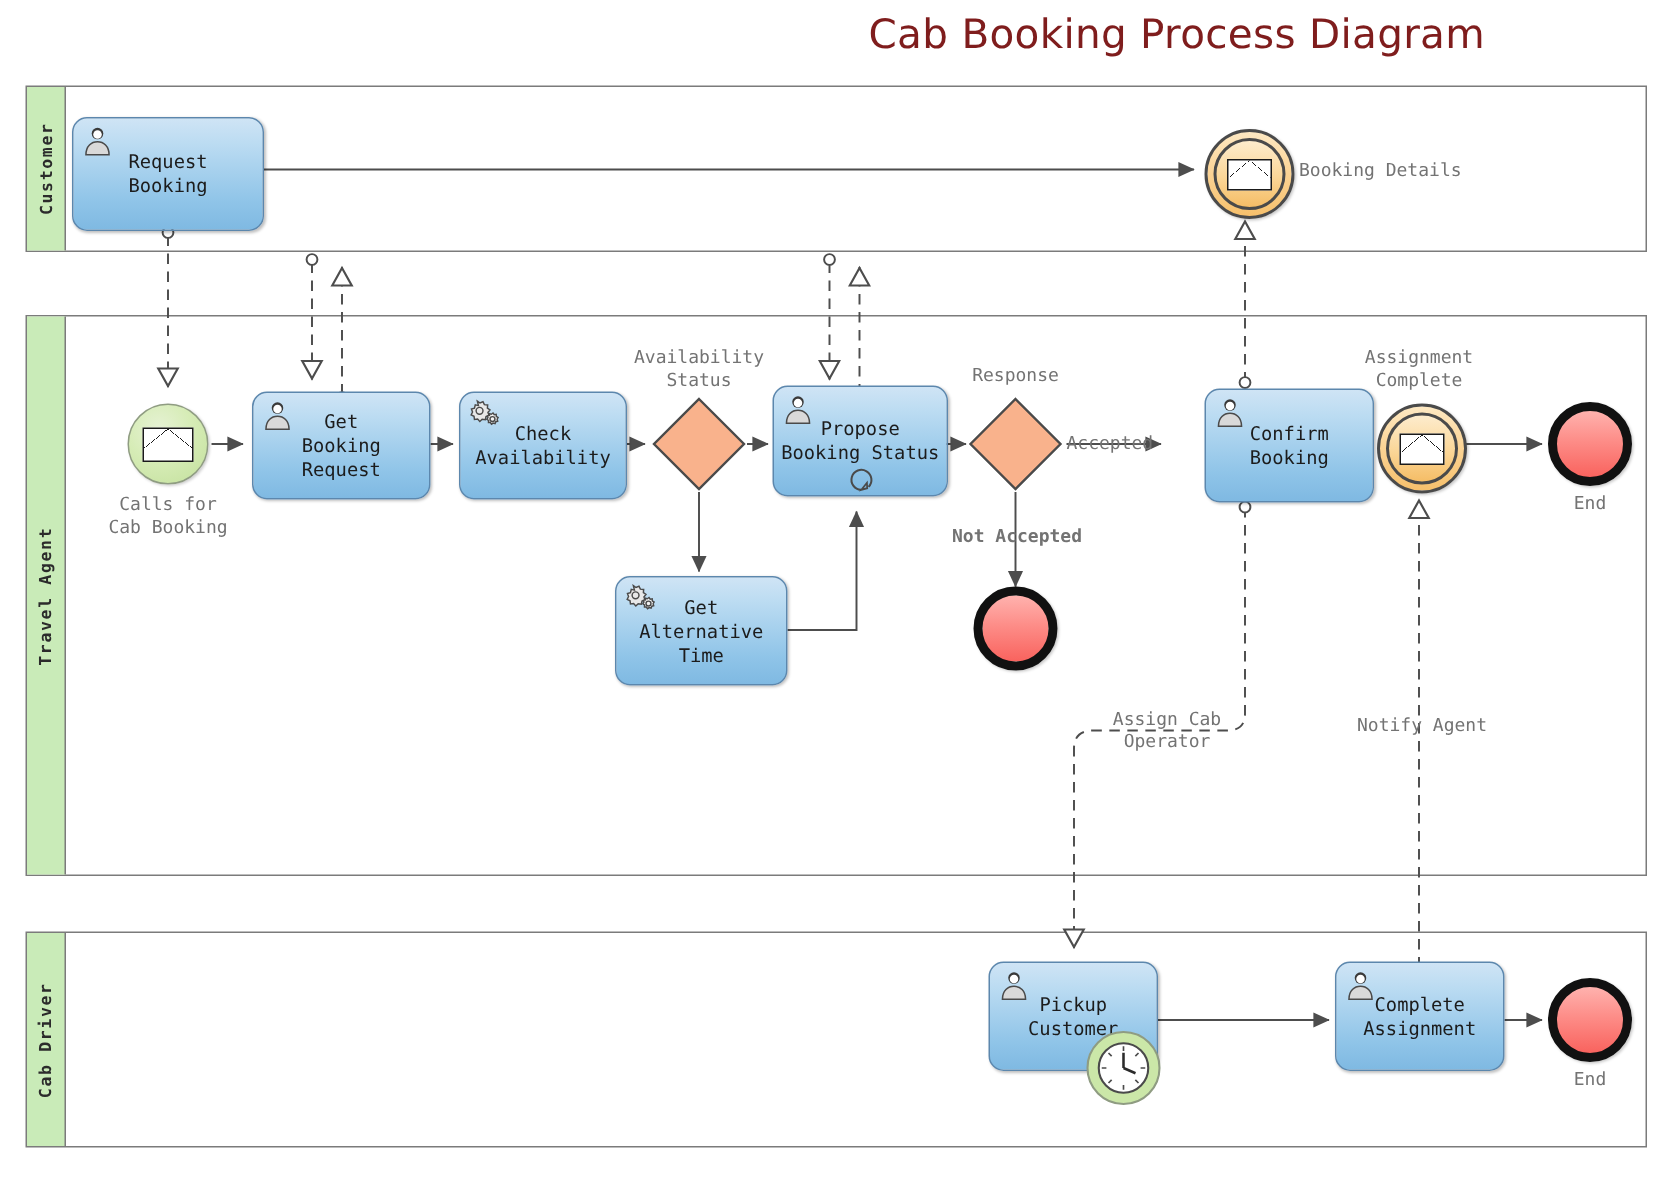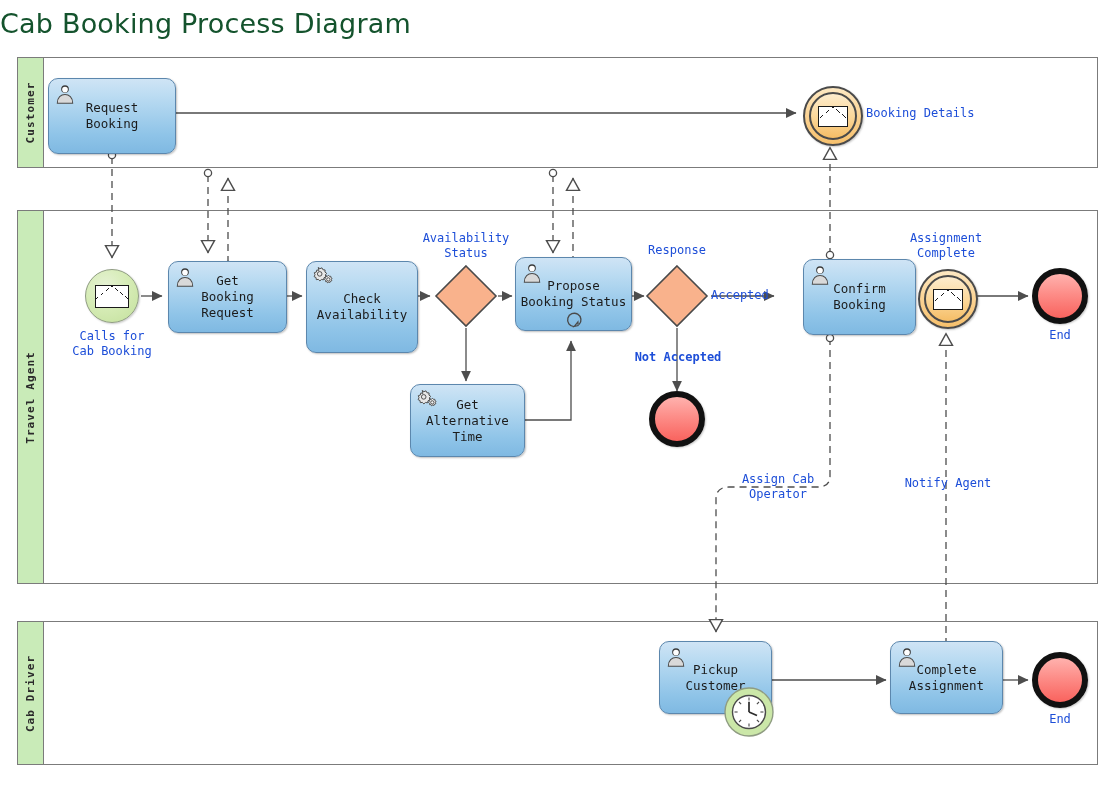--- a/index.html
+++ b/index.html
@@ -7,23 +7,23 @@
   body{
     width:1114px;height:788px;
     background:#ffffff;
     font-family:"DejaVu Sans","Liberation Sans",sans-serif;
     overflow:hidden;
     position:relative;
   }
   #diagram-title{
     position:absolute;
     left:0;top:8px;width:990px;
-    text-align:left;
+    text-align:right;
     font-size:27px;
-    color:#14532d;
+    color:#7f1d1d;
     font-family:"DejaVu Sans","Liberation Sans",sans-serif;
     letter-spacing:0.2px;
     white-space:nowrap;
   }
   .pool{
     position:absolute;
     border:1px solid #7b7b7b;
     background:#ffffff;
     box-sizing:border-box;
   }
@@ -127,21 +127,21 @@
     background-size:50.5% 62%,50.5% 62%;
     background-position:left top,right top;
     background-repeat:no-repeat;
   }
   .envelope.small{width:30px;height:21px;}
   
   .flow-label{
     position:absolute;
     font-size:12px;
     line-height:15px;
-    color:#1d4ed8;
+    color:#737373;
     font-family:"DejaVu Sans Mono","Liberation Mono",monospace;
     white-space:pre-line;
     text-align:center;
   }
   .flow-label.left{text-align:left;}
 </style>
 </head>
 <body>
 
 <div id="diagram-title">Cab Booking Process Diagram</div>
@@ -255,21 +255,21 @@
   <svg class="task-icon" viewBox="0 0 24 24">
     <circle cx="12" cy="6.6" r="4.2" fill="#3a3a3a"></circle>
     <circle cx="12" cy="7.2" r="3.1" fill="#ffffff"></circle>
     <path d="M3.6,22 C3.6,15.8 7.6,12.6 12,12.6 C16.4,12.6 20.4,15.8 20.4,22 z" fill="#d9d9d9" stroke="#4a4a4a" stroke-width="1.1"></path>
   </svg>
   <span class="task-label">Get
 Booking
 Request</span>
 </div>
 
-<div class="node task" style="left:306px;top:261px;width:112px;height:92px;text-align:center;">
+<div class="node task" style="left:306px;top:261px;width:112px;height:72px;text-align:center;">
   <svg class="task-icon" viewBox="0 0 24 24">
     <g fill="#e8e8e8" stroke="#4a4a4a" stroke-width="1.05">
       <path d="M6.8,1.6 l1.9,1.3 l2.2,-0.9 l1.0,2.1 l2.4,0.2 l-0.2,2.3 l1.9,1.4 l-1.5,1.8 l0.8,2.2 l-2.2,0.8 l-0.5,2.3 l-2.3,-0.4 l-1.7,1.6 l-1.6,-1.7 l-2.3,0.3 l-0.3,-2.3 l-2.1,-1.0 l1.0,-2.1 l-0.8,-2.2 l2.2,-0.7 l0.6,-2.3 l2.3,0.5 z"></path>
       <circle cx="8.4" cy="8.6" r="2.5"></circle>
     </g>
     <g fill="#f2f2f2" stroke="#4a4a4a" stroke-width="1.05">
       <path d="M15.6,10.6 l1.4,0.5 l1.2,-0.9 l0.9,1.2 l1.4,-0.2 l0.1,1.5 l1.3,0.7 l-0.7,1.3 l0.4,1.4 l-1.4,0.4 l-0.5,1.4 l-1.4,-0.4 l-1.2,0.8 l-0.8,-1.2 l-1.4,0.0 l0.0,-1.5 l-1.2,-0.8 l0.8,-1.2 l-0.3,-1.4 l1.4,-0.3 z"></path>
       <circle cx="17.8" cy="14.6" r="1.8"></circle>
     </g>
   </svg>

